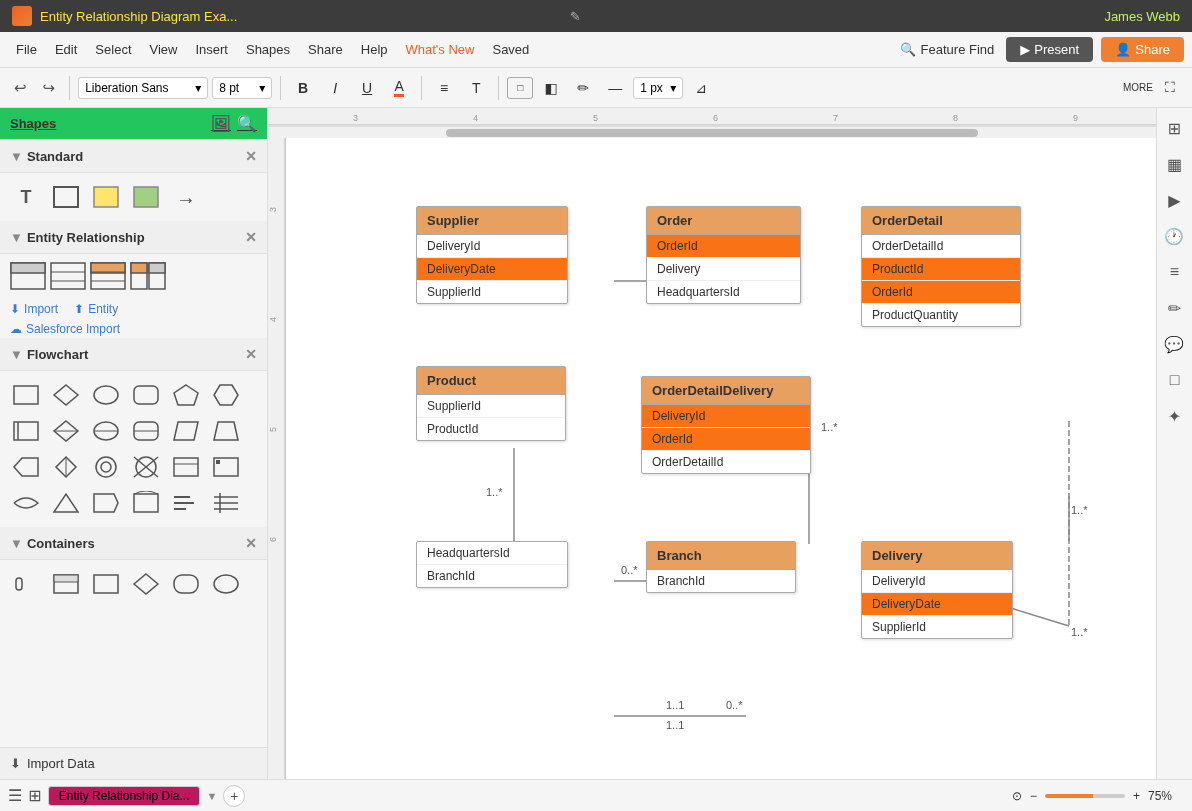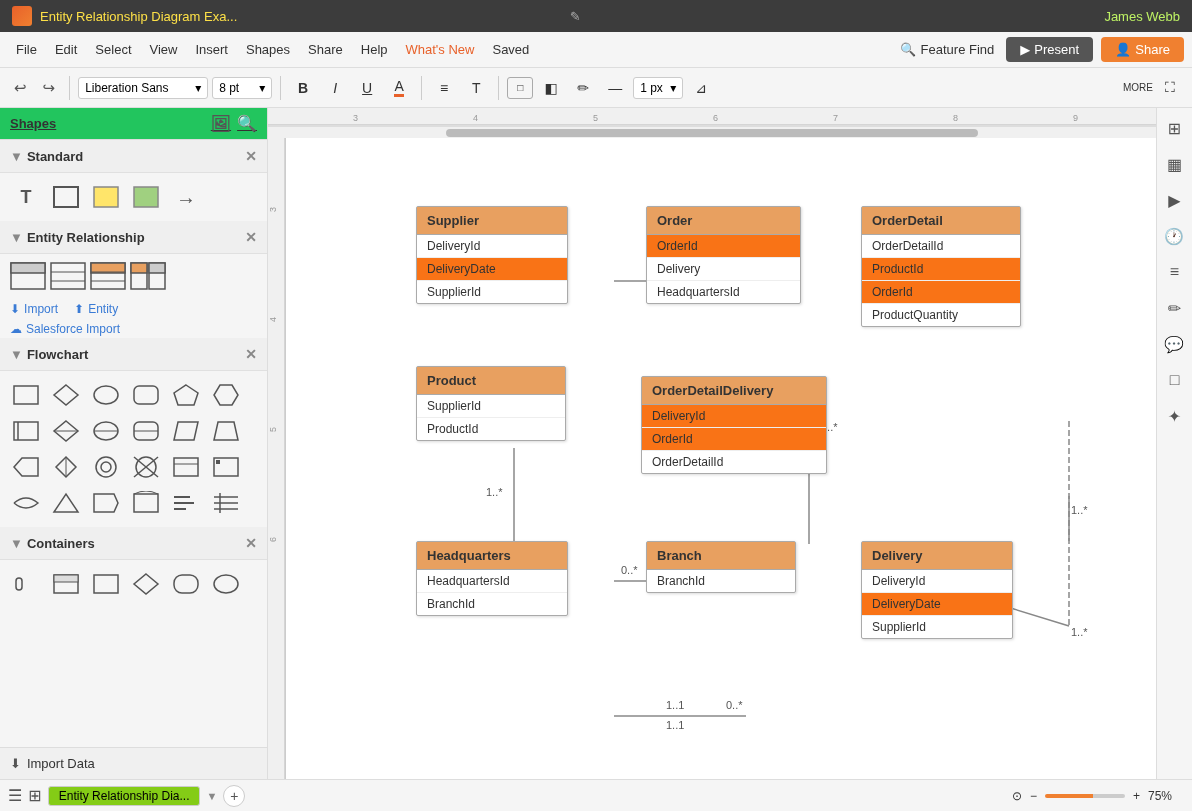--- a/index.html
+++ b/index.html
@@ -240,21 +240,21 @@
       border-top: 1px solid #ddd;
       display: flex;
       align-items: center;
       padding: 0 8px;
       gap: 6px;
     }
     .status-icon { color: #555; cursor: pointer; font-size: 16px; }
     .page-btn {
       padding: 2px 10px;
       border: 1px solid #ccc; border-radius: 3px;
-      background: #84cc16; font-size: 12px; cursor: pointer;
+      background: #be185d; font-size: 12px; cursor: pointer;
       max-width: 200px; overflow: hidden; text-overflow: ellipsis; white-space: nowrap;
     }
     .add-page-btn {
       width: 22px; height: 22px;
       border: 1px solid #ccc; border-radius: 50%;
       display: flex; align-items: center; justify-content: center;
       background: #fff; cursor: pointer; font-size: 14px; color: #555;
     }
     .status-right {
       margin-left: auto;
@@ -765,29 +765,28 @@
         <div class="entity-row highlighted">OrderId</div>
         <div class="entity-row">ProductQuantity</div>
       </div>
 
       <div class="erd-entity" style="left:130px; top:240px; width:145px;">
         <div class="entity-header">Product</div>
         <div class="entity-row">SupplierId</div>
         <div class="entity-row">ProductId</div>
       </div>
 
-      <div class="erd-entity" style="left:355px; top:250px; width:186px;">
+      <div class="erd-entity" style="left:355px; top:250px; width:170px;">
         <div class="entity-header">OrderDetailDelivery</div>
         <div class="entity-row highlighted">DeliveryId</div>
         <div class="entity-row highlighted">OrderId</div>
         <div class="entity-row">OrderDetailId</div>
       </div>
 
       <div class="erd-entity" style="left:130px; top:415px; width:152px;">
-        <div class="entity-header">Headquarters</div>
         <div class="entity-row">HeadquartersId</div>
         <div class="entity-row">BranchId</div>
       </div>
 
       <div class="erd-entity" style="left:360px; top:415px; width:140px;">
         <div class="entity-header">Branch</div>
         <div class="entity-row">BranchId</div>
       </div>
 
       <div class="erd-entity" style="left:575px; top:415px; width:152px;">

